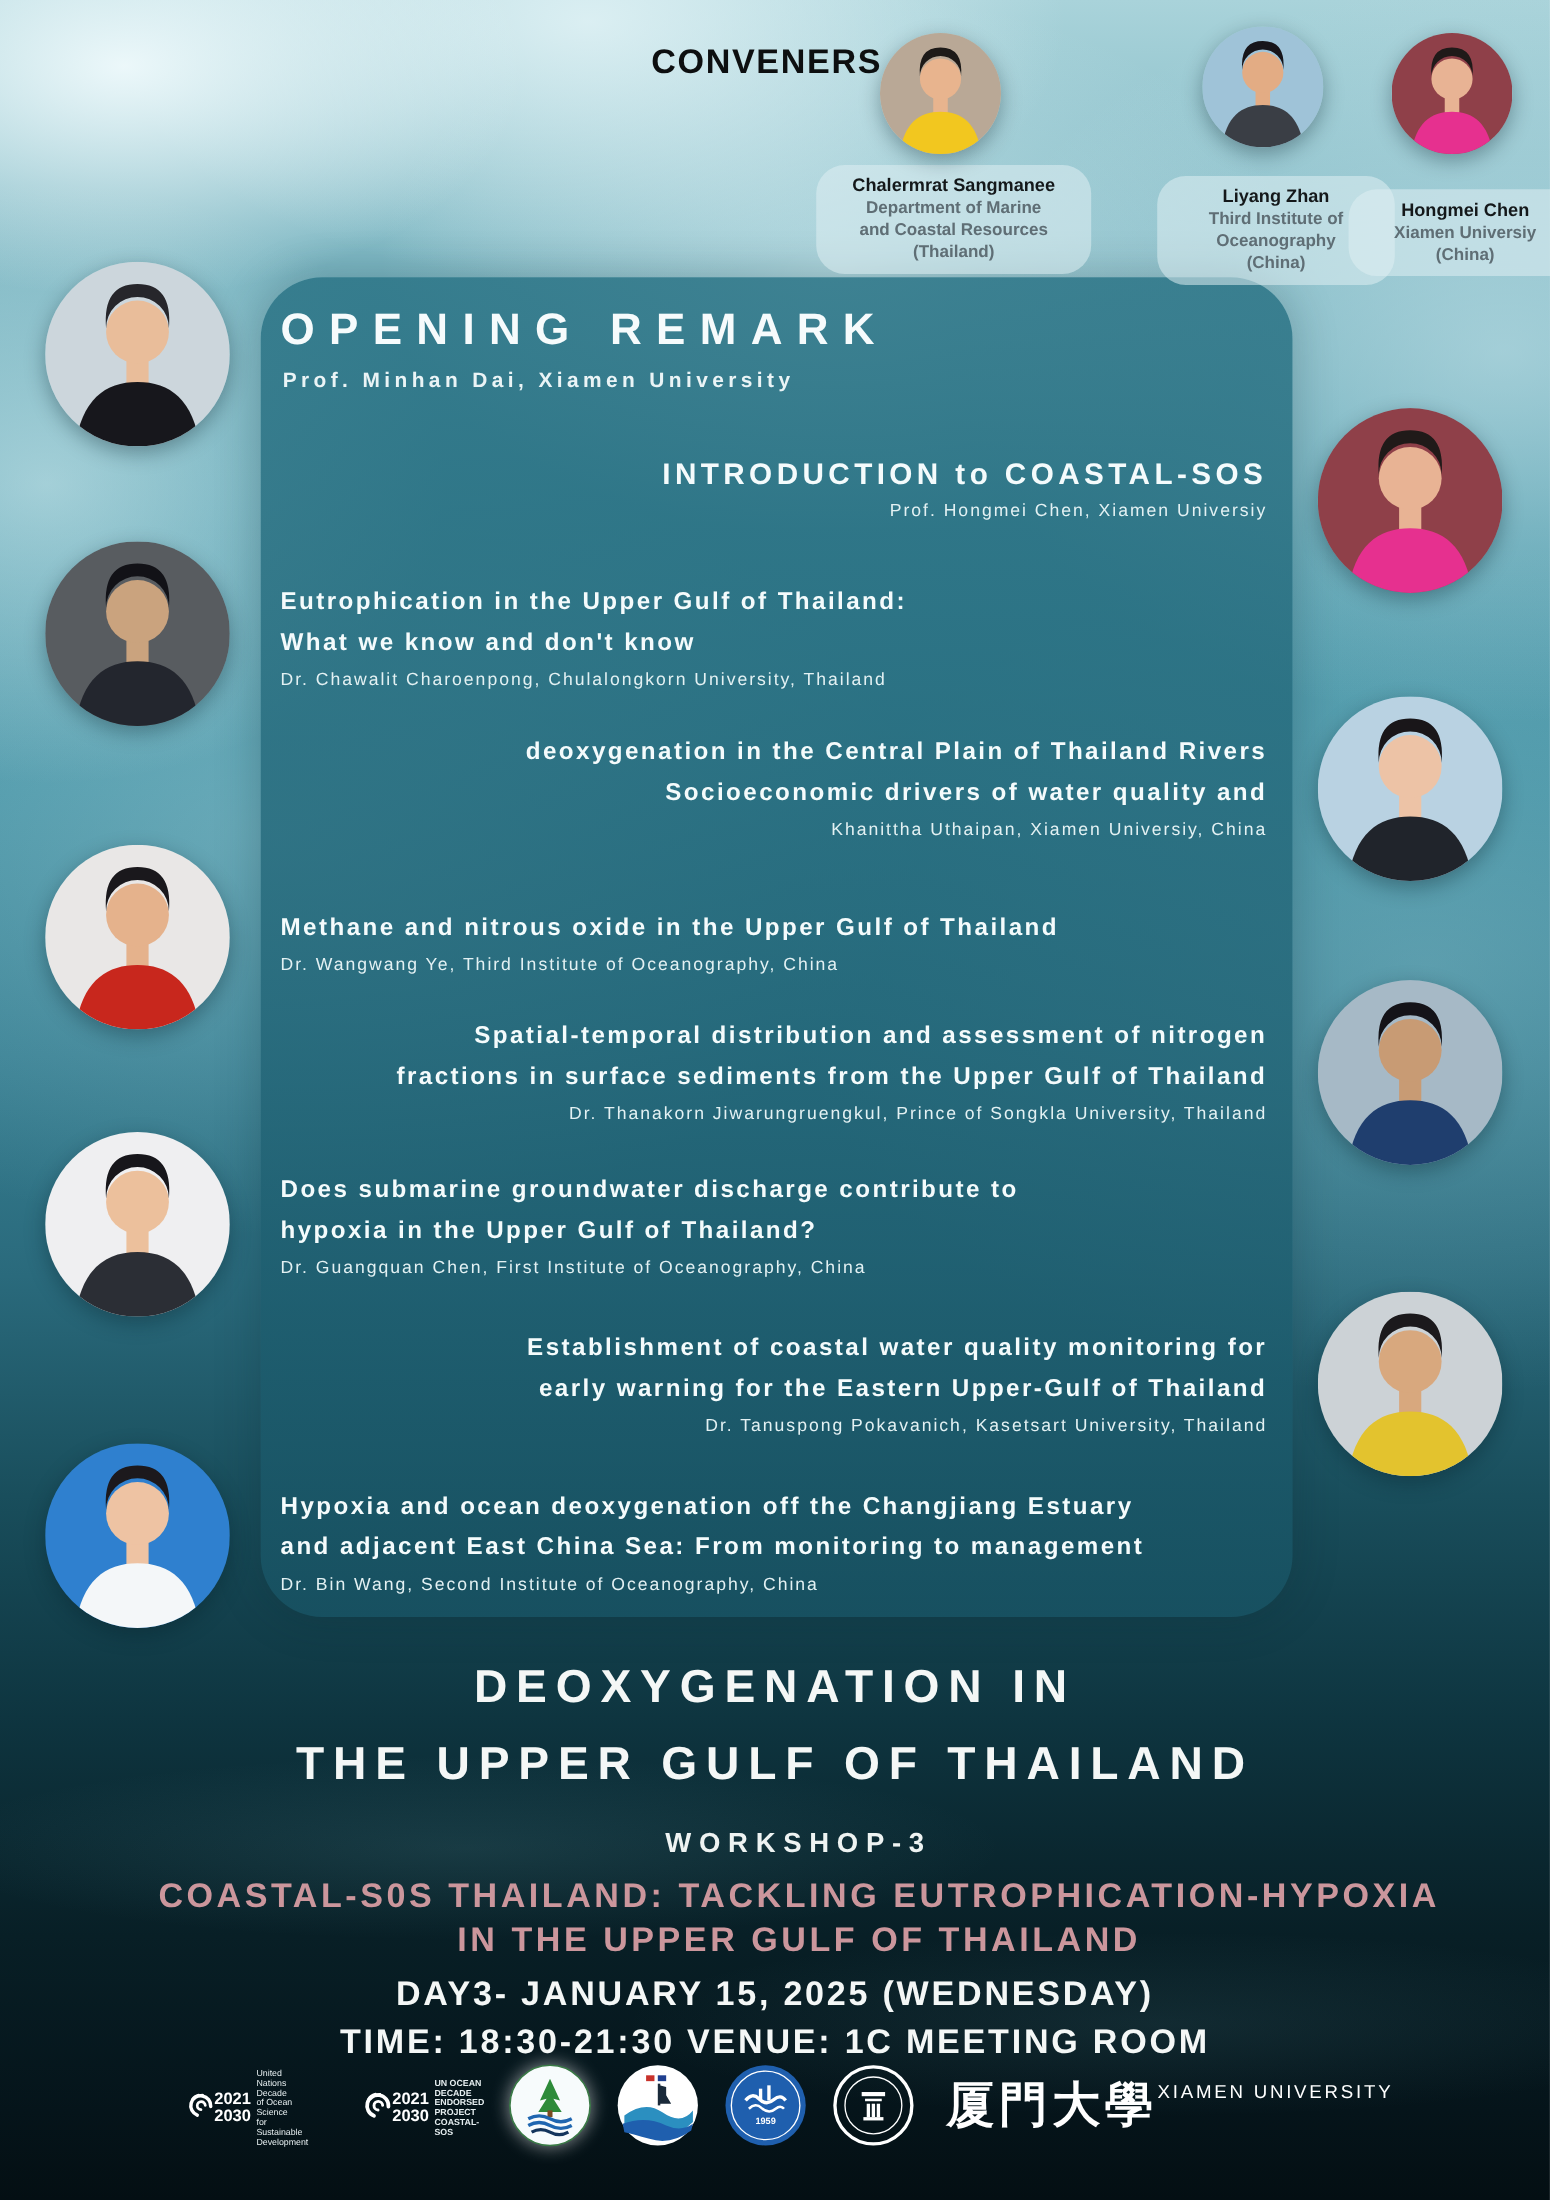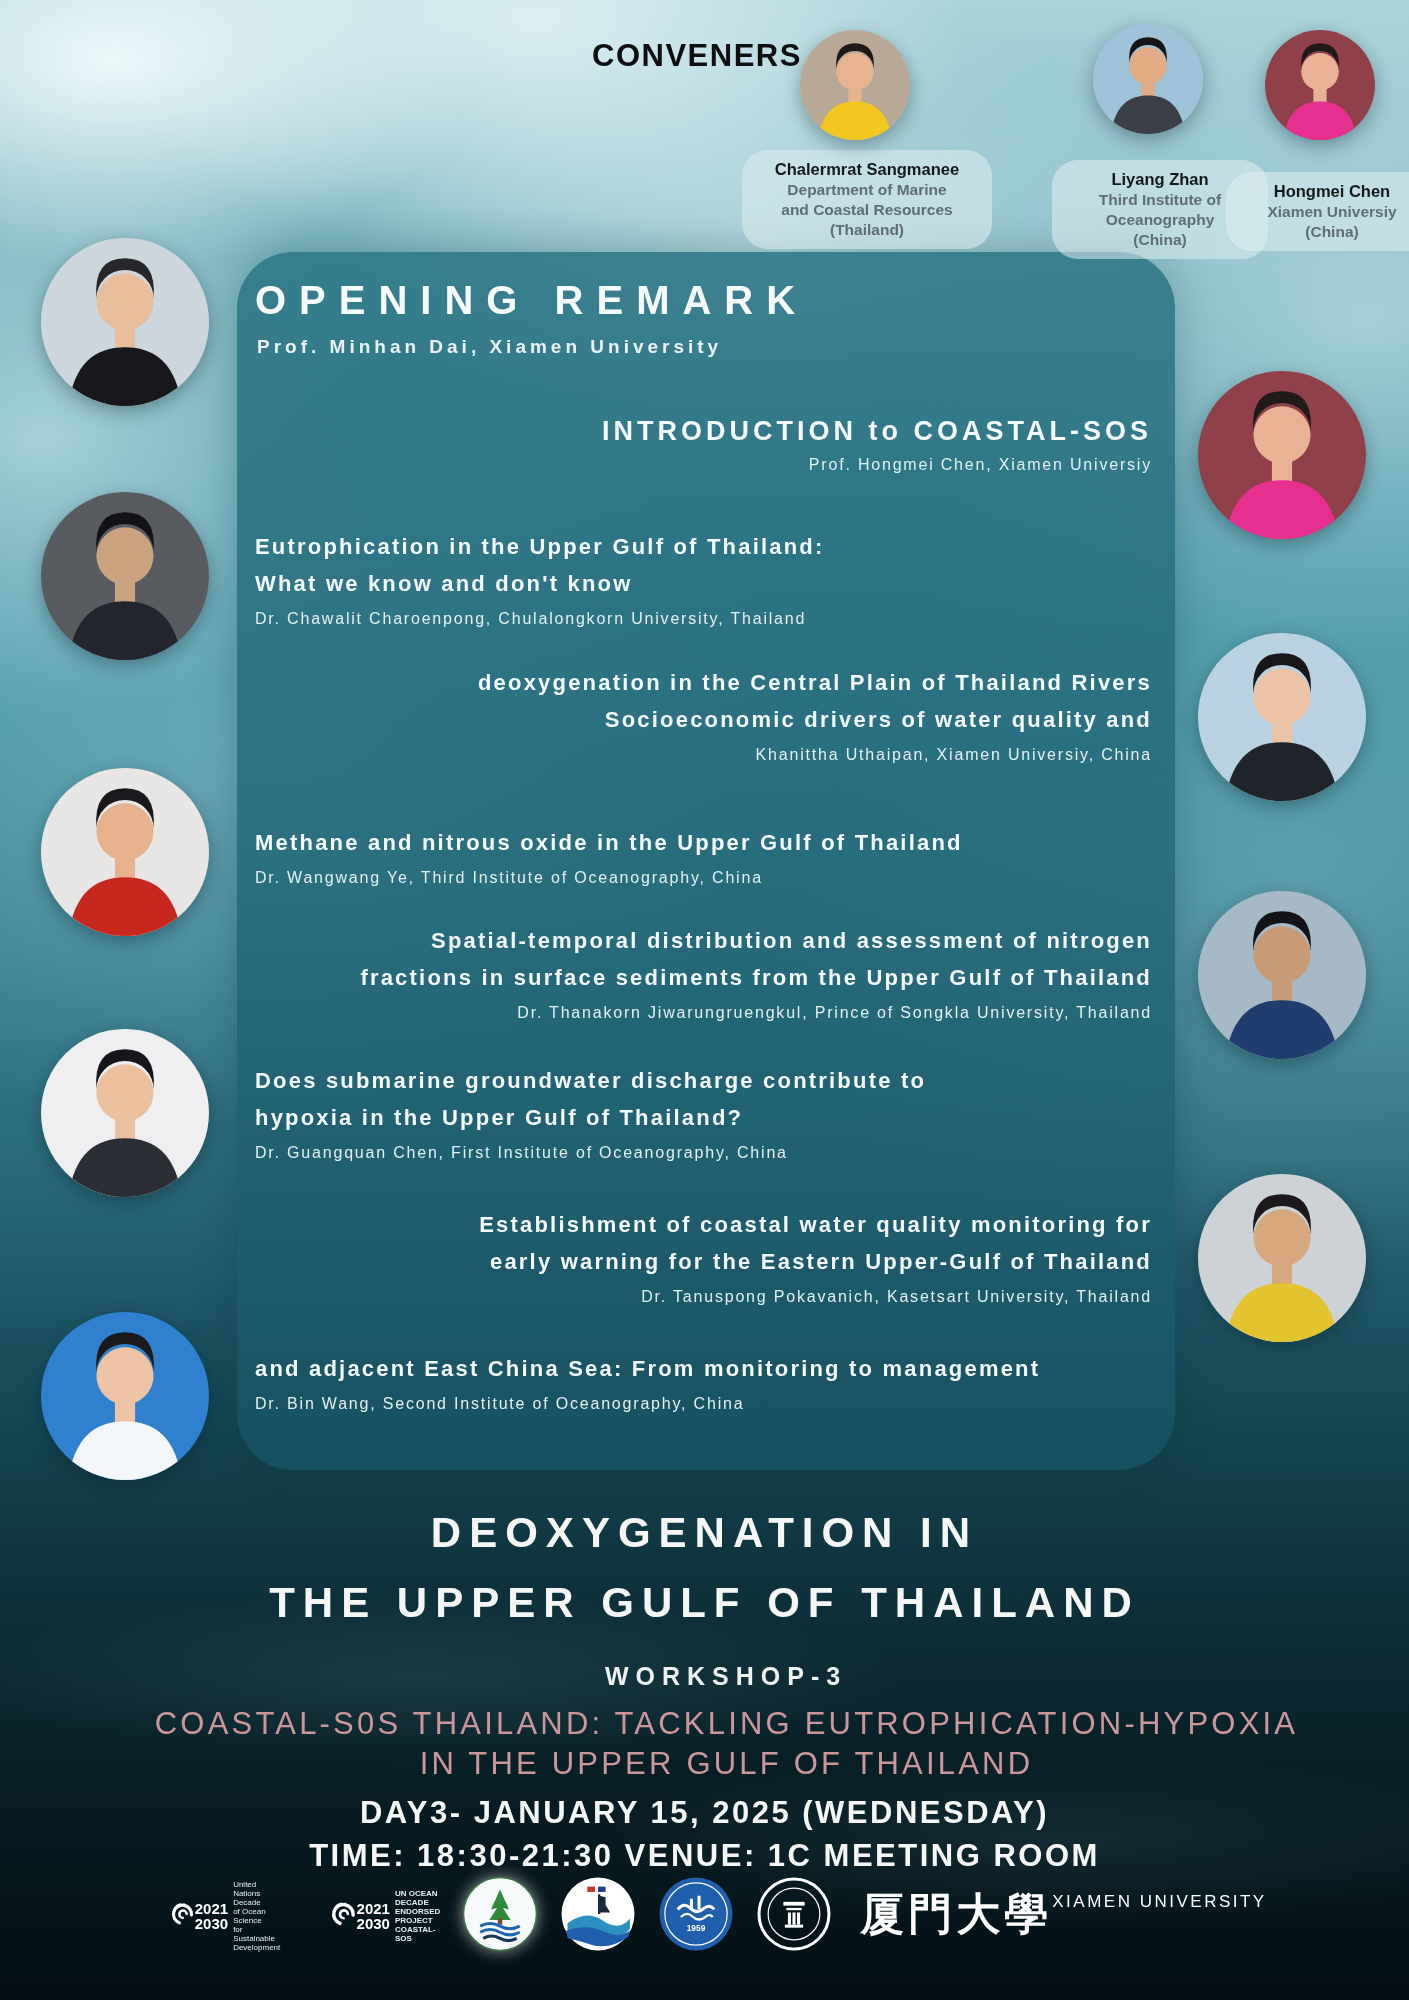--- a/index.html
+++ b/index.html
@@ -34,21 +34,21 @@
   .talk.left{left:255px;text-align:left;}
   .talk.right{right:257px;text-align:right;}
   .talk-title{font-size:22px;font-weight:bold;color:#f4fbfc;letter-spacing:2.2px;line-height:37px;white-space:nowrap;}
   .talk-title.intro{font-size:27px;letter-spacing:4px;line-height:34px;}
   .talk-speaker{font-size:16px;font-weight:normal;color:#e3f1f3;letter-spacing:1.8px;line-height:26px;margin-top:4px;white-space:nowrap;}
   
   .event{position:absolute;left:0;top:1508px;width:1409px;text-align:center;z-index:4;}
   .event-title{font-size:42px;font-weight:bold;color:#f4f7f6;letter-spacing:8px;line-height:50px;}
   .event-title.l2{margin-top:20px;}
   .event-workshop{margin-top:34px;font-size:25px;font-weight:bold;color:#eef3f2;letter-spacing:7px;padding-left:43px;}
-  .event-sub{margin-top:14px;font-size:31px;font-weight:normal;color:#cb969c;letter-spacing:3.2px;line-height:38px;padding-left:44px;}
+  .event-sub{margin-top:14px;font-size:31px;font-weight:bold;color:#cb969c;letter-spacing:3.2px;line-height:38px;padding-left:44px;}
   .event-sub.l2{margin-top:2px;}
   .event-date{margin-top:12px;font-size:31px;font-weight:bold;color:#f4f7f6;letter-spacing:2.5px;}
   .event-time{margin-top:7px;font-size:31px;font-weight:bold;color:#f4f7f6;letter-spacing:2.5px;}
   
   .footer{position:absolute;left:0;top:1876px;width:1409px;display:flex;justify-content:center;align-items:center;gap:22px;z-index:4;}
   .declogo{display:flex;align-items:center;width:138px;}
   .declogo .swirl{width:54px;height:54px;margin-left:28px;}
   .declogo .txtrow{display:flex;gap:5px;margin-top:3px;align-items:center;}
   .declogo .years{font-size:15px;font-weight:bold;color:#fff;line-height:15px;}
   .declogo .cap{font-size:8px;color:#e6eef0;line-height:9px;}
@@ -158,20 +158,21 @@
     <div class="talk-speaker">Dr. Guangquan Chen, First Institute of Oceanography, China</div>
   </div>
 
   <div class="talk right" style="top:1206px">
     <div class="talk-title">Establishment of coastal water quality monitoring for</div>
     <div class="talk-title">early warning for the Eastern Upper-Gulf of Thailand</div>
     <div class="talk-speaker">Dr. Tanuspong Pokavanich, Kasetsart University, Thailand</div>
   </div>
 
   <div class="talk left" style="top:1350px">
+    <div class="talk-title">Hypoxia and ocean deoxygenation off the Changjiang Estuary</div>
     <div class="talk-title">and adjacent East China Sea: From monitoring to management</div>
     <div class="talk-speaker">Dr. Bin Wang, Second Institute of Oceanography, China</div>
   </div>
 
   <div class="portrait" style="left: 41px; top: 238px; width: 168px; height: 168px; --pbg: #ccd6dc; --pshirt: #17171c; --pskin: #e9bd9a; --phair: #26262b;">
     <svg viewBox="0 0 100 100">
         <use href="#bust"></use>
       </svg>
   </div>
   <div class="portrait" style="left: 41px; top: 492px; width: 168px; height: 168px; --pbg: #585c60; --pshirt: #23262e; --pskin: #caa37e; --phair: #121217;">

